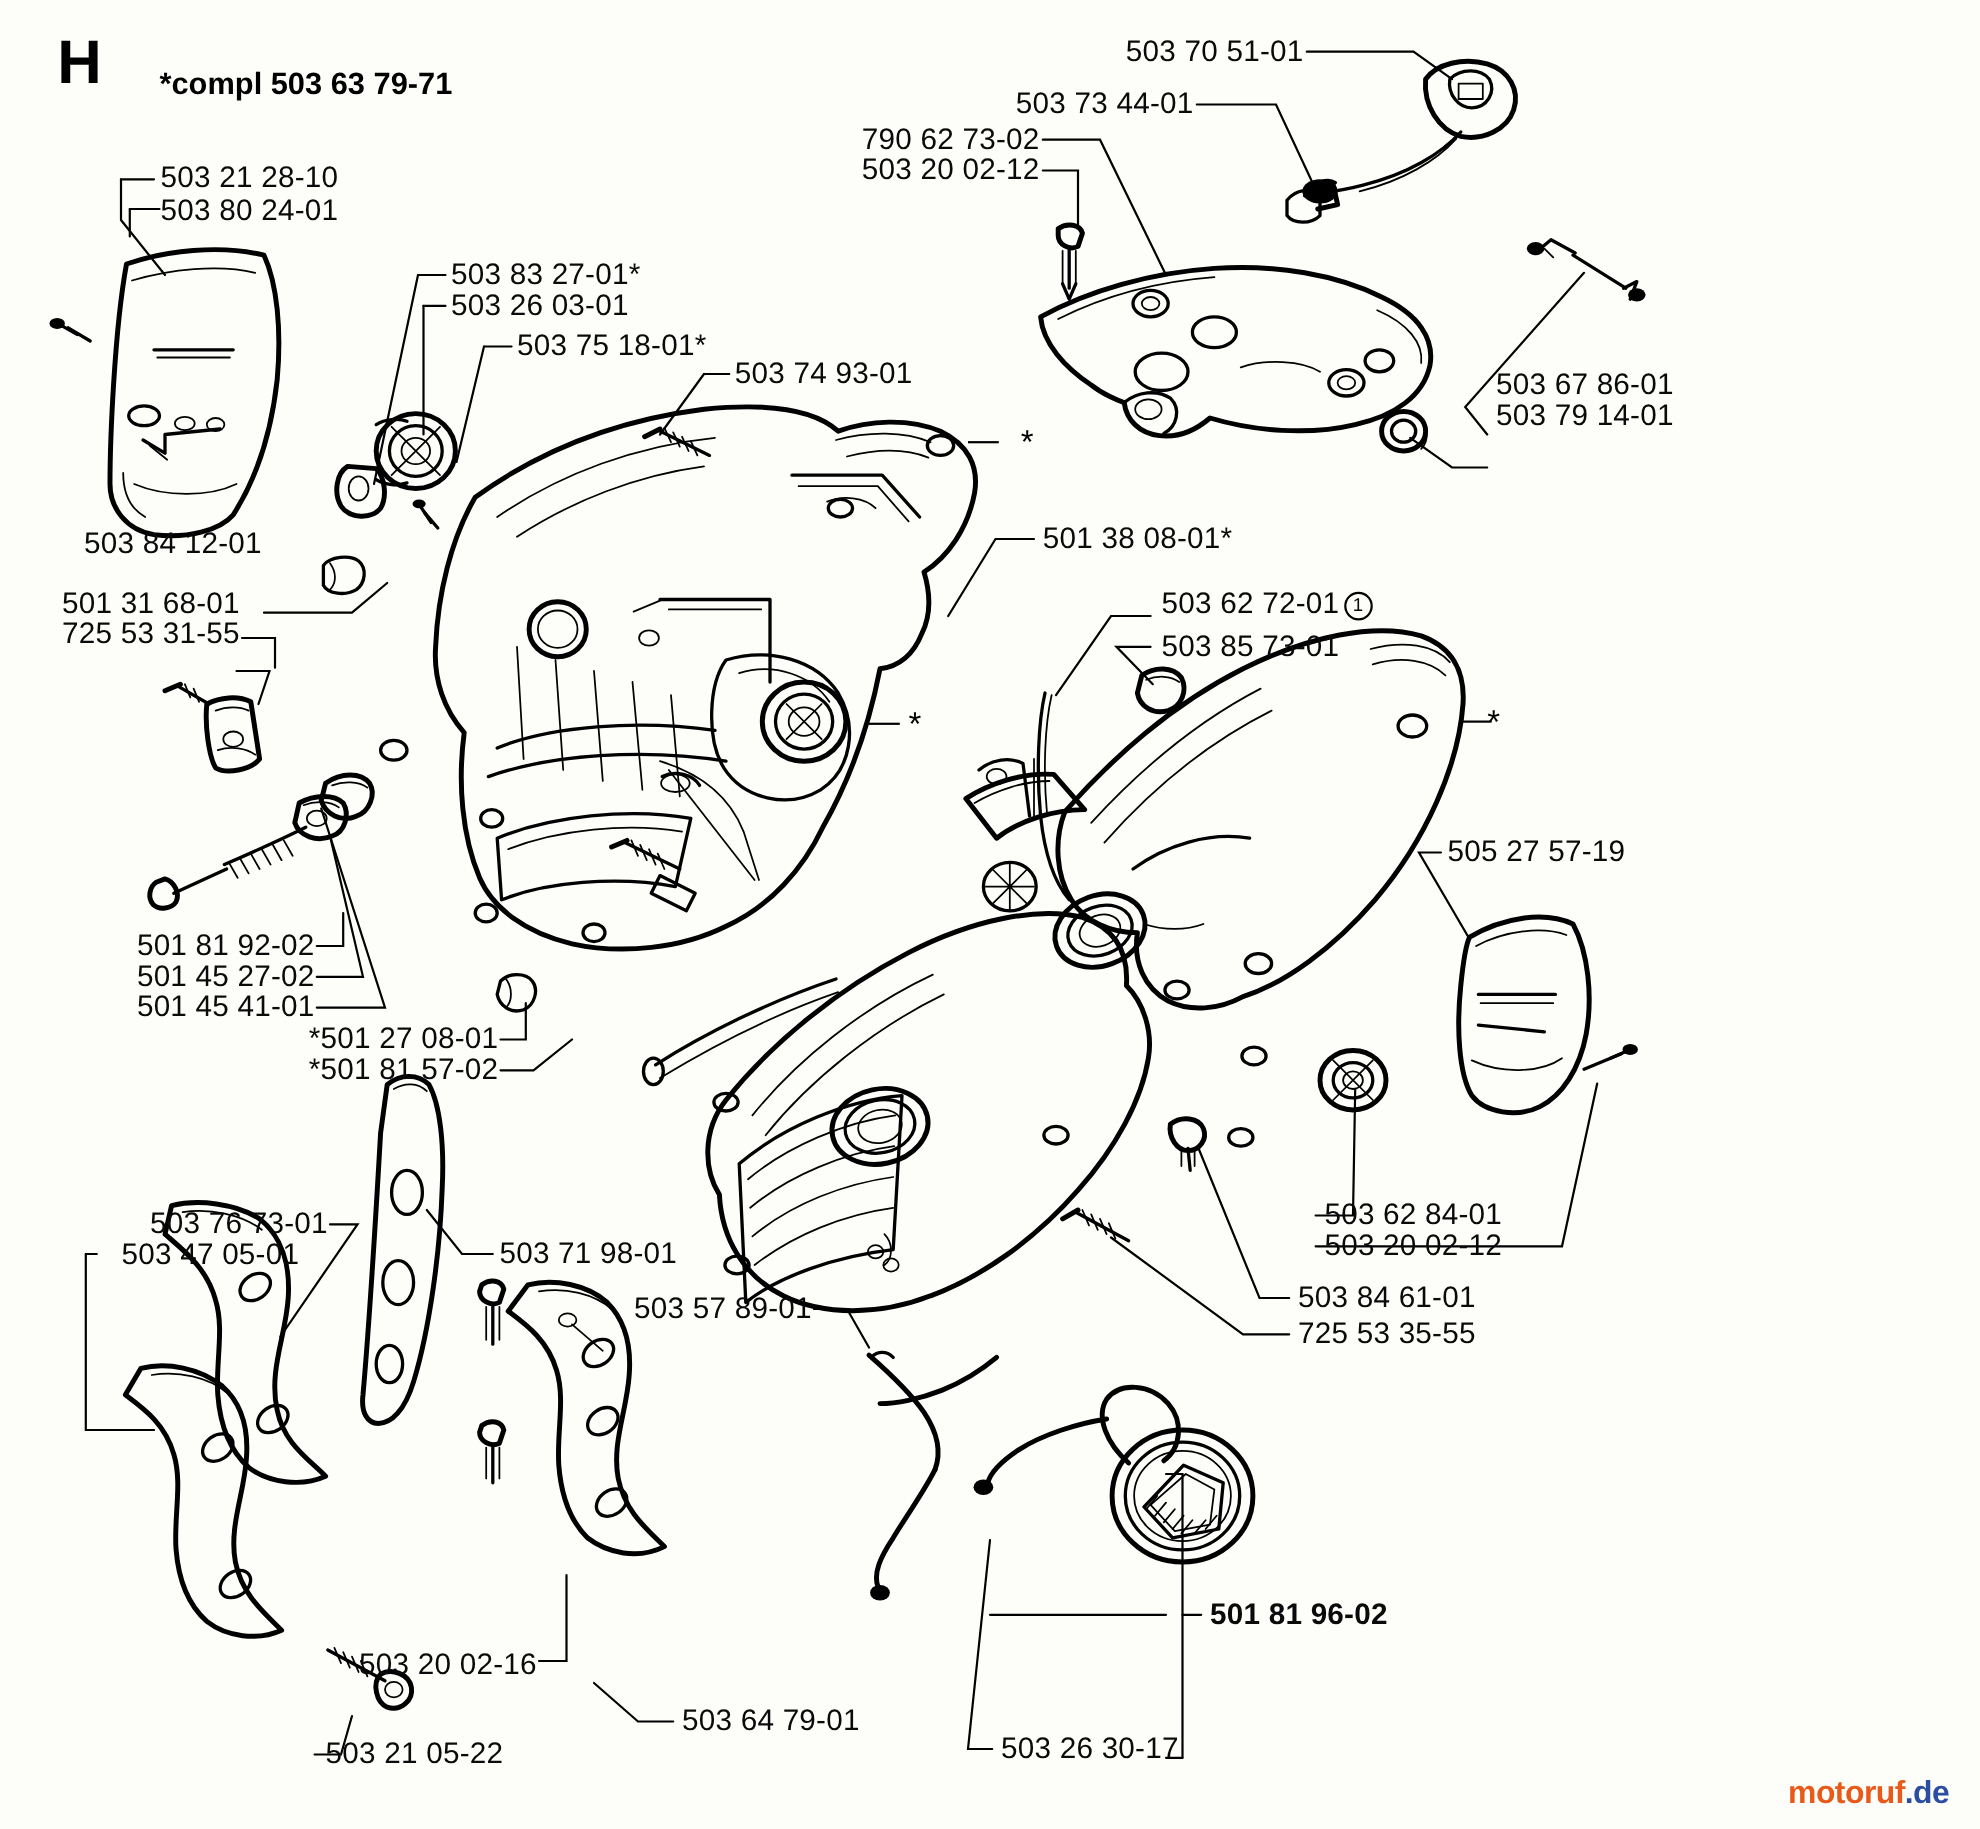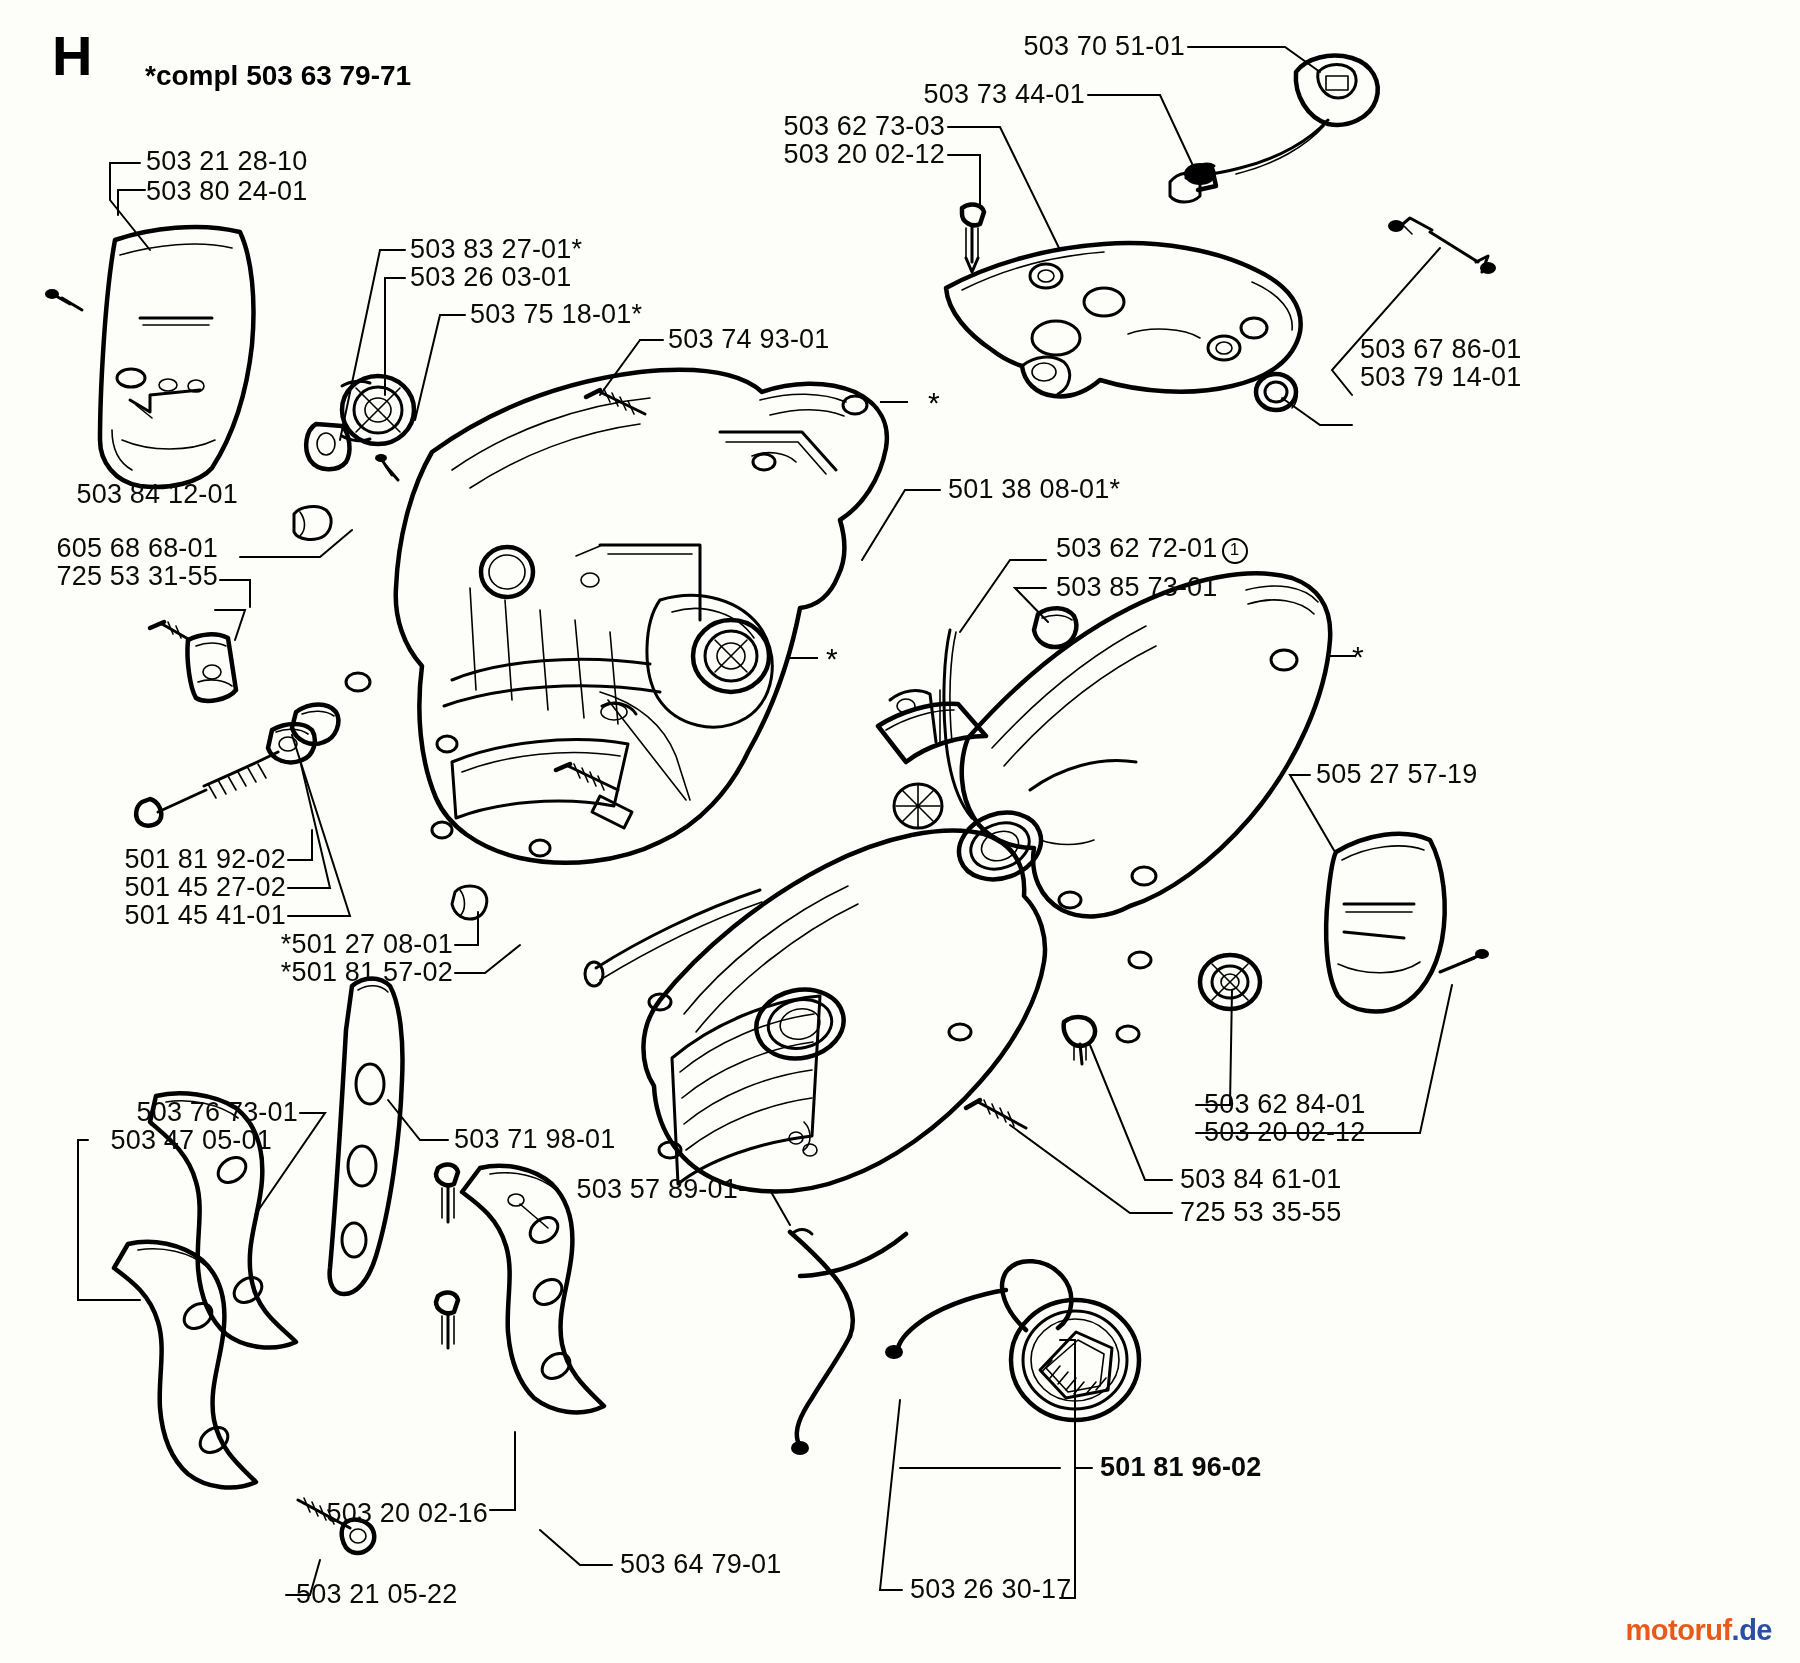--- a/index.html
+++ b/index.html
@@ -546,28 +546,28 @@
   <div class="lbl" style="left:146px;top:148px;">503 21 28-10</div>
   <div class="lbl" style="left:146px;top:178px;">503 80 24-01</div>
 
   <div class="lbl" style="left:410px;top:236px;">503 83 27-01*</div>
   <div class="lbl" style="left:410px;top:264px;">503 26 03-01</div>
   <div class="lbl" style="left:470px;top:301px;">503 75 18-01*</div>
   <div class="lbl" style="left:668px;top:326px;">503 74 93-01</div>
 
   <div class="lbl r" style="left:1185px;top:33px;">503 70 51-01</div>
   <div class="lbl r" style="left:1085px;top:81px;">503 73 44-01</div>
-  <div class="lbl r" style="left:945px;top:113px;">503 62 73-03</div>
+  <div class="lbl r" style="left:945px;top:113px;">790 62 73-02</div>
   <div class="lbl r" style="left:945px;top:141px;">503 20 02-12</div>
 
   <div class="lbl" style="left:1360px;top:336px;">503 67 86-01</div>
   <div class="lbl" style="left:1360px;top:364px;">503 79 14-01</div>
 
   <div class="lbl r" style="left:238px;top:481px;">503 84 12-01</div>
-  <div class="lbl r" style="left:218px;top:535px;">605 68 68-01</div>
+  <div class="lbl r" style="left:218px;top:535px;">501 31 68-01</div>
   <div class="lbl r" style="left:218px;top:563px;">725 53 31-55</div>
 
   <div class="lbl" style="left:948px;top:476px;">501 38 08-01*</div>
 
   <div class="lbl" style="left:1056px;top:535px;">
     <span>503 62 72-01</span><span style="display:inline-block;width:22px;height:22px;border:2px solid #000;border-radius:50%;font-size:17px;line-height:20px;text-align:center;margin-left:4px;vertical-align:2px;">1</span>
   </div>
   <div class="lbl" style="left:1056px;top:574px;">503 85 73-01</div>
 
   <div class="lbl" style="left:1316px;top:761px;">505 27 57-19</div>

